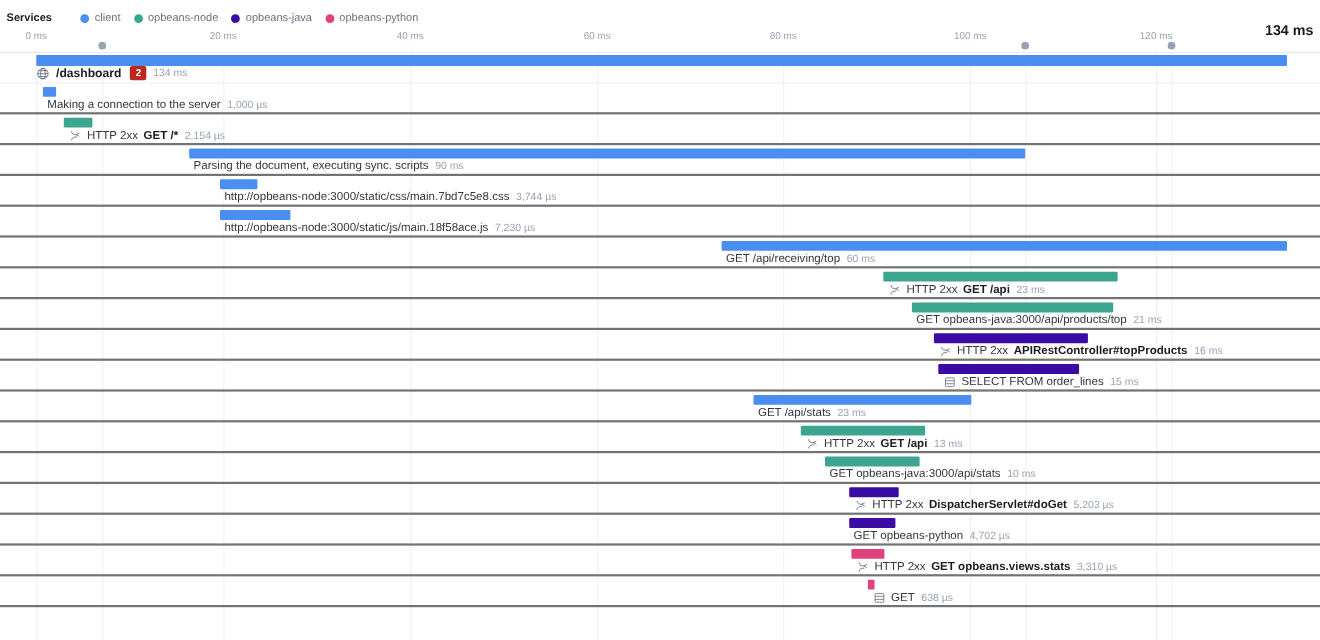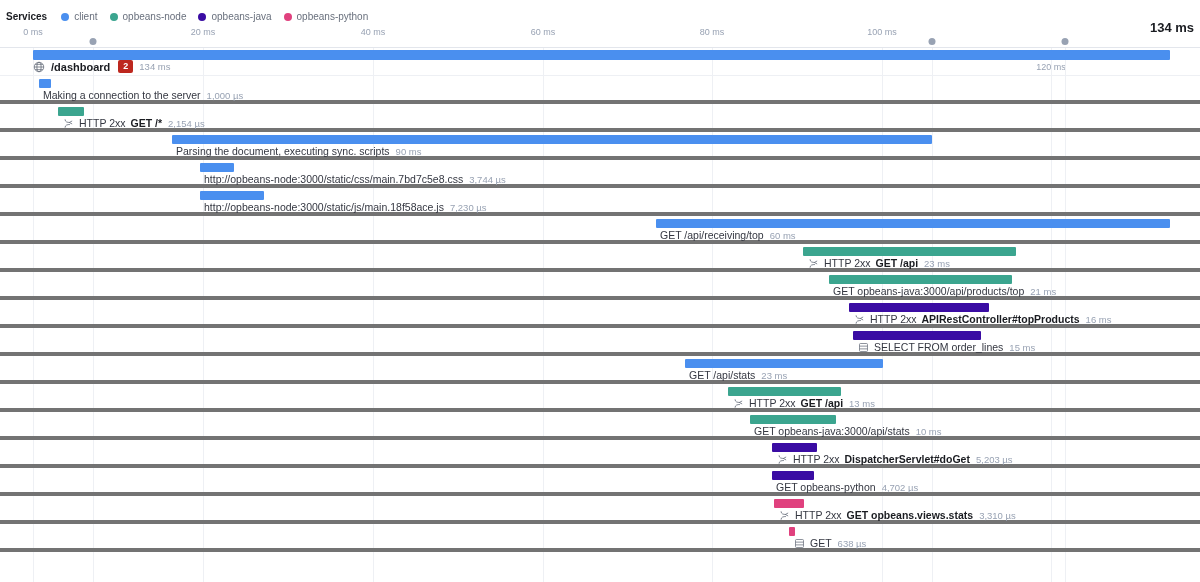--- a/index.html
+++ b/index.html
@@ -9,21 +9,21 @@
     background: #ffffff;
     font-family: "Liberation Sans", sans-serif;
     color: #343741;
     overflow: hidden;
   }
   #root { position: relative; width: 1200px; height: 582px; }
 
   
   .legend {
     position: absolute; left: 0; top: 11px;
-    display: flex; align-items: center; gap: 4px;
+    display: flex; align-items: center; gap: 16px;
     font-size: 10px; line-height: 12px;
     white-space: nowrap;
   }
   .legend-title {
     font-weight: bold; color: #1a1c21; font-size: 10px;
     margin-left: 6px; margin-right: 10px;
   }
   .legend-item { display: flex; align-items: center; margin-right: 12px; }
   .legend-dot {
     width: 8px; height: 8px; border-radius: 50%;
@@ -53,21 +53,21 @@
   
   .gridlines { position: absolute; left: 0; top: 48px; width: 1200px; height: 534px; }
   .gridline {
     position: absolute; top: 0; bottom: 0; width: 1px; background: #eef0f4;
   }
 
   
   .waterfall { position: absolute; left: 0; top: 48px; width: 1200px; }
   .row {
     position: relative; height: 28px; width: 1200px;
-    border-bottom: 4px solid #737373;
+    border-bottom: 2px solid #737373;
   }
   .row.root { height: 28px; border-bottom: 1px solid #eef0f4; }
   .bar {
     position: absolute; top: 3px; height: 9px; border-radius: 1px;
   }
   .row-label {
     position: absolute; top: 13px; display: flex; align-items: center;
     white-space: nowrap; font-size: 10.5px; line-height: 13px; color: #343741;
   }
   .row-label .ic {
@@ -120,21 +120,21 @@
       </div>
   </div>
 
   <div class="axis">
       <div class="tick-label" style="left: 33px;">0 ms</div>
       <div class="tick-label" style="left: 203px;">20 ms</div>
       <div class="tick-label" style="left: 373px;">40 ms</div>
       <div class="tick-label" style="left: 543px;">60 ms</div>
       <div class="tick-label" style="left: 712px;">80 ms</div>
       <div class="tick-label" style="left: 882px;">100 ms</div>
-      <div class="tick-label" style="left: 1051px; margin-top: 35px;">120 ms</div>
+      <div class="tick-label" style="left: 1051px;">120 ms</div>
       <div class="tick-label last" style="left: 1172px;">134 ms</div>
     </div>
   <div class="axis-rule"></div>
 
   <div class="gridlines">
       <div class="gridline" style="left: 33px;"></div>
       <div class="gridline" style="left: 93px;"></div>
       <div class="gridline" style="left: 203px;"></div>
       <div class="gridline" style="left: 373px;"></div>
       <div class="gridline" style="left: 543px;"></div>

